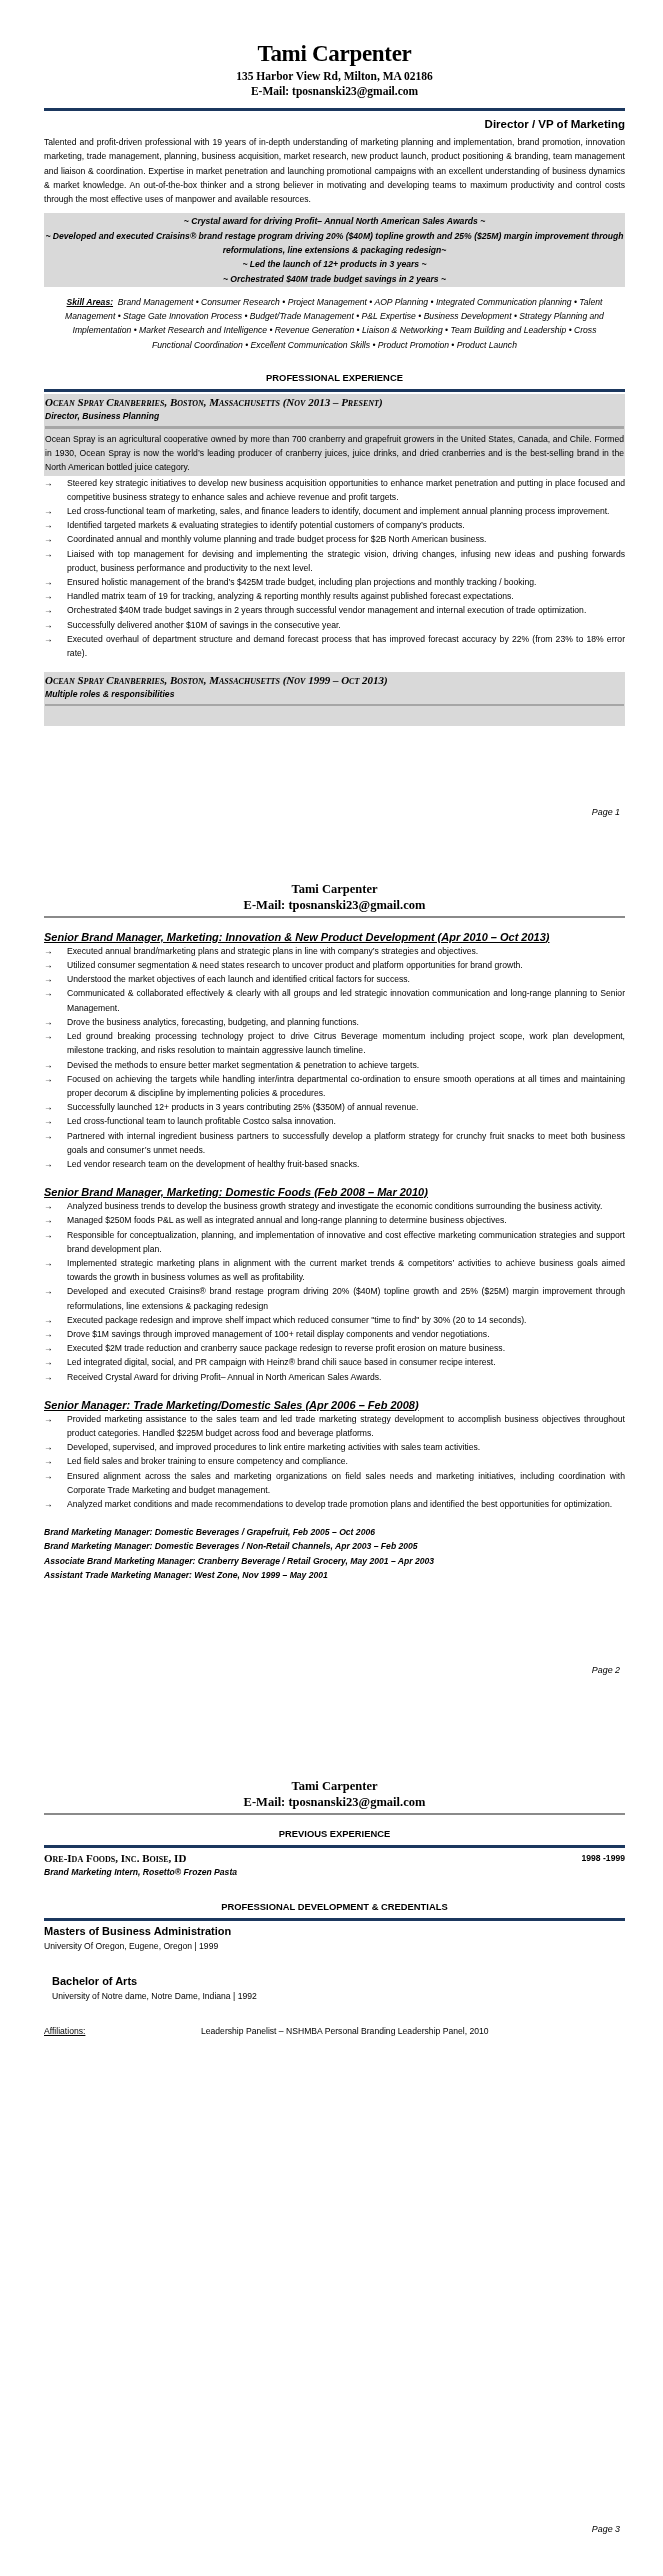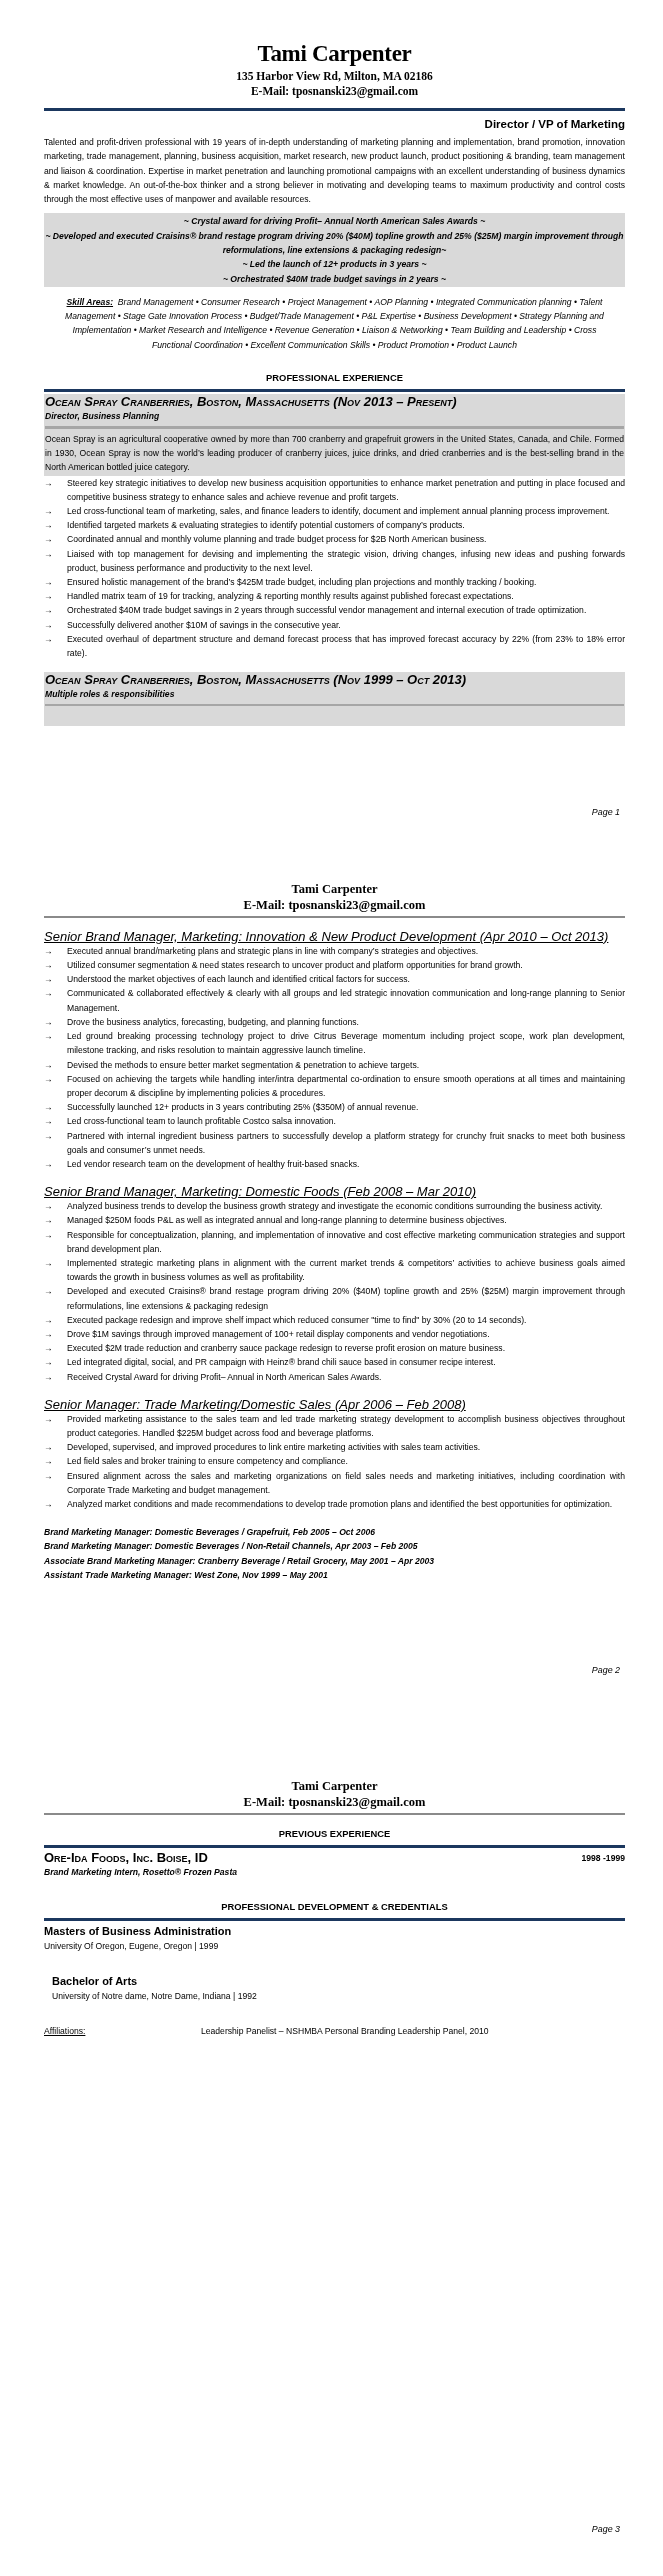--- a/index.html
+++ b/index.html
@@ -13,28 +13,28 @@
   .name-small { font-size:12.5px; line-height:15.6px; }
   .rule-navy { height:3.6px; background:#1b375e; }
   .rule-gray { height:2.1px; background:#8a8a8a; }
   .title { font-size:11.5px; font-weight:bold; line-height:14.6px; text-align:right; }
   .summary { font-size:8.6px; line-height:14.3px; text-align:justify; }
   .gray-box { background:#d9d9d9; }
   .awards { padding:1.6px 0; text-align:center; font-style:italic; font-weight:bold; font-size:8.6px; line-height:14.3px; }
   .skills { text-align:center; font-style:italic; font-size:8.6px; line-height:14.3px; padding:0 10.4px; }
   .skills .lbl { font-weight:bold; text-decoration:underline; }
   .sec-head { font-size:9.4px; font-weight:bold; text-align:center; line-height:13.5px; }
-  .company { font-style:italic; font-weight:bold; font-size:13px; line-height:14px; font-variant:small-caps; }
+  .company { font-style:italic; font-weight:bold; font-size:11px; line-height:14px; font-variant:small-caps;font-family:Liberation Serif, serif; }
   .role { font-style:italic; font-weight:bold; font-size:8.6px; line-height:14px; }
   .desc { font-size:8.6px; line-height:14.3px; text-align:justify; }
   .inner-rule { height:2.6px; background:#a6a6a6; margin:3.1px 0 3.1px 0; }
   ul.arrows { list-style:none; margin:0; padding:0; }
   ul.arrows li { position:relative; padding-left:23px; font-size:8.6px; line-height:14.2px; text-align:justify; }
   ul.arrows li .arrow { position:absolute; left:0; top:0; width:15.6px; }
-  .sub-role { font-style:italic; font-weight:normal; text-decoration:underline; font-size:13px; line-height:14px; }
+  .sub-role { font-style:italic; font-weight:bold; text-decoration:underline; font-size:11px; line-height:14px; }
   .bold-it { font-style:italic; font-weight:bold; font-size:8.6px; line-height:14.3px; }
   .page-num { position:absolute; right:44px; font-style:italic; font-size:8.9px; }
   .row { display:flex; justify-content:space-between; }
   .deg { font-weight:bold; font-size:11px; line-height:14.6px; }
   .plain { font-size:8.6px; line-height:14.6px; }
   .aff-lbl { text-decoration:underline; display:inline-block; width:157px; }
 </style>
 </head>
 <body>
 

